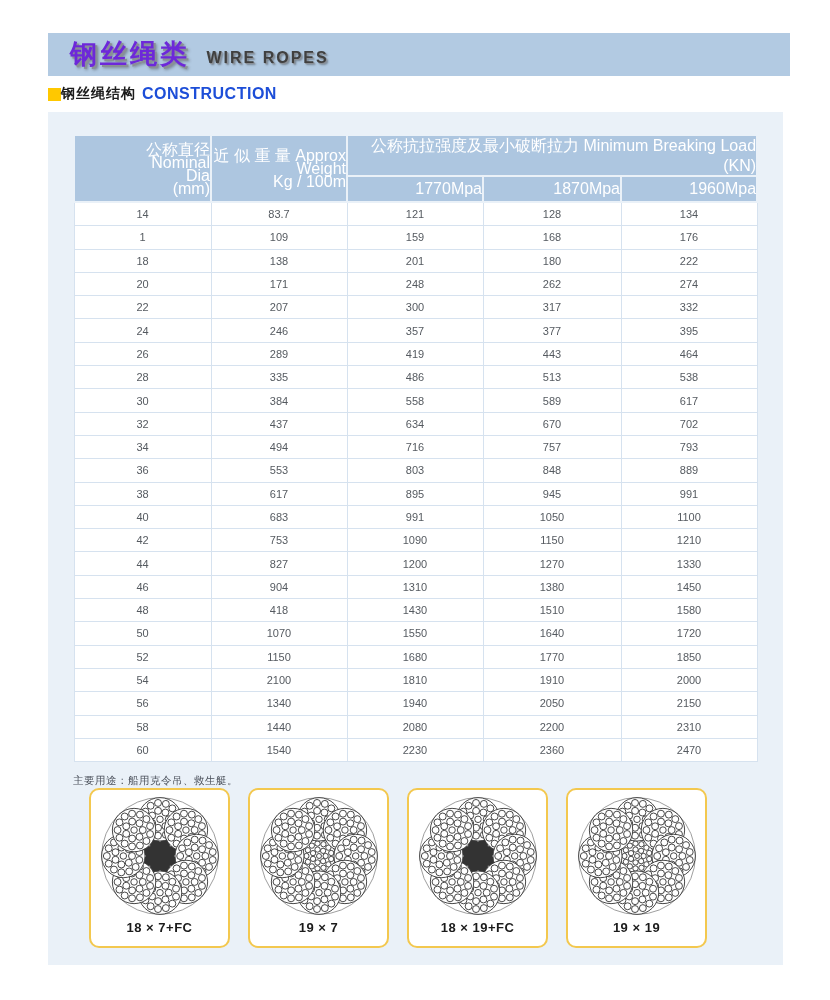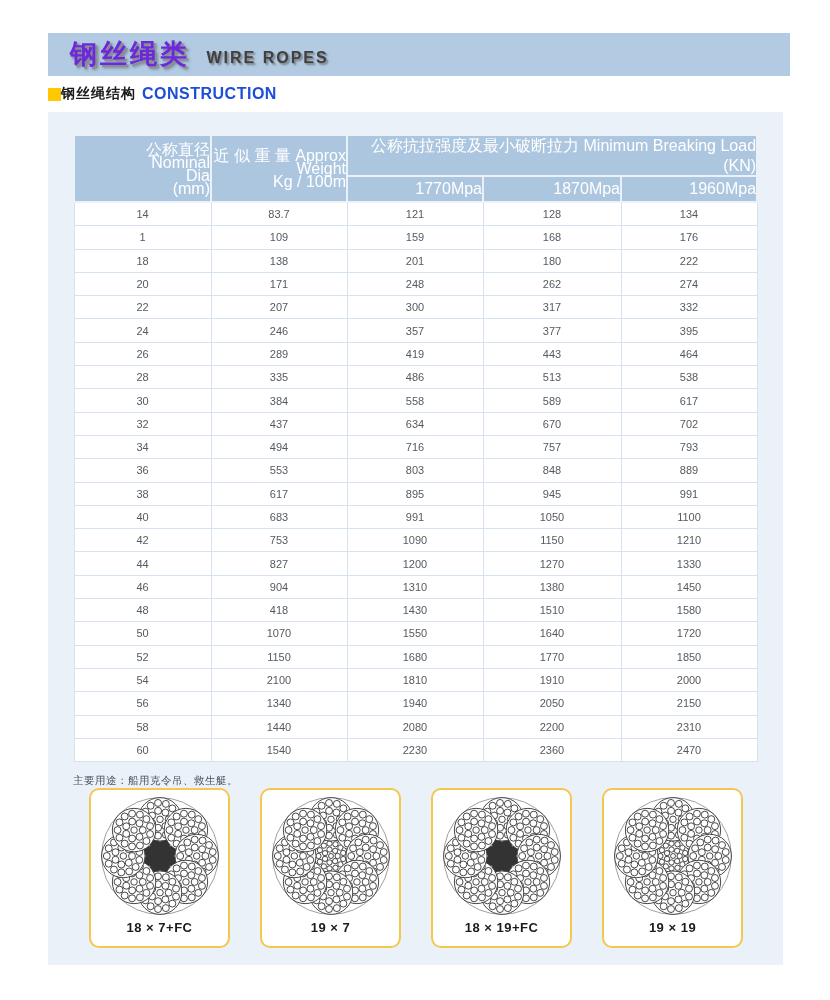--- a/index.html
+++ b/index.html
@@ -59,21 +59,21 @@
 
   
   .note{
     position:absolute;left:25px;top:648px;
     font-size:10.5px;color:#4c525c;letter-spacing:.5px;margin-top:14px;
   }
 
   
   .cards{
     position:absolute;left:41px;top:676px;width:700px;height:166px;
-    display:flex;gap:30px;
+    display:flex;gap:18px;
   }
   .card{
     width:141px;height:160px;background:#ffffff;
     border:2px solid #f3c84f;border-radius:10px;box-sizing:border-box;
     display:flex;flex-direction:column;align-items:center;justify-content:flex-start;
     padding-top:4px;
   }
   .rope{width:124px;height:124px;}
   .rope svg{width:124px;height:124px;display:block;}
   .card-label{

